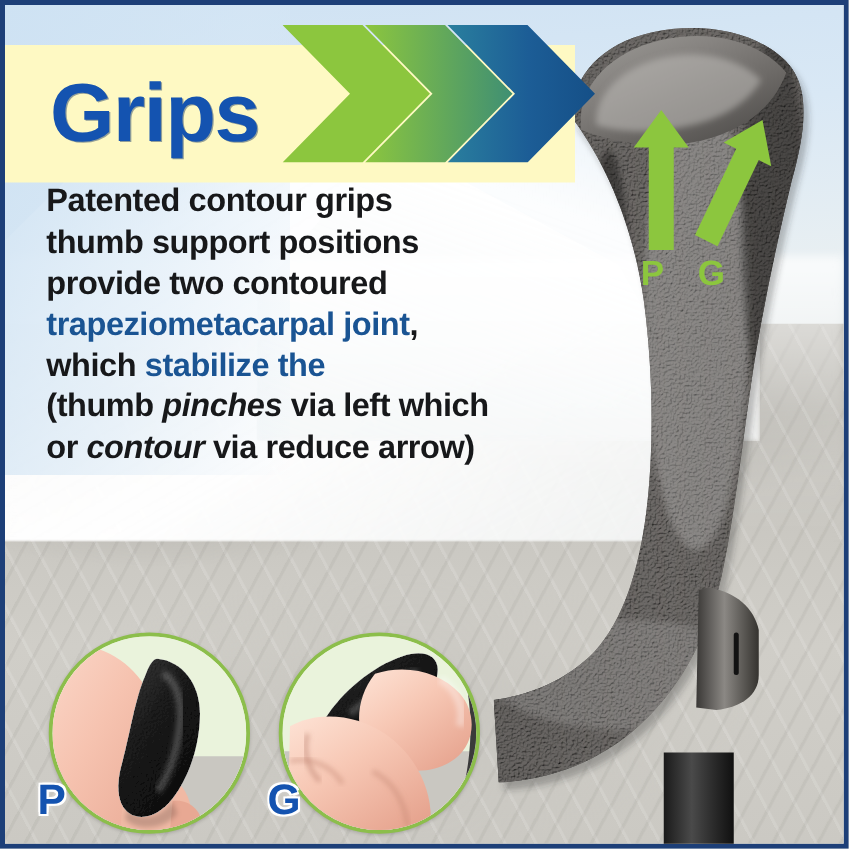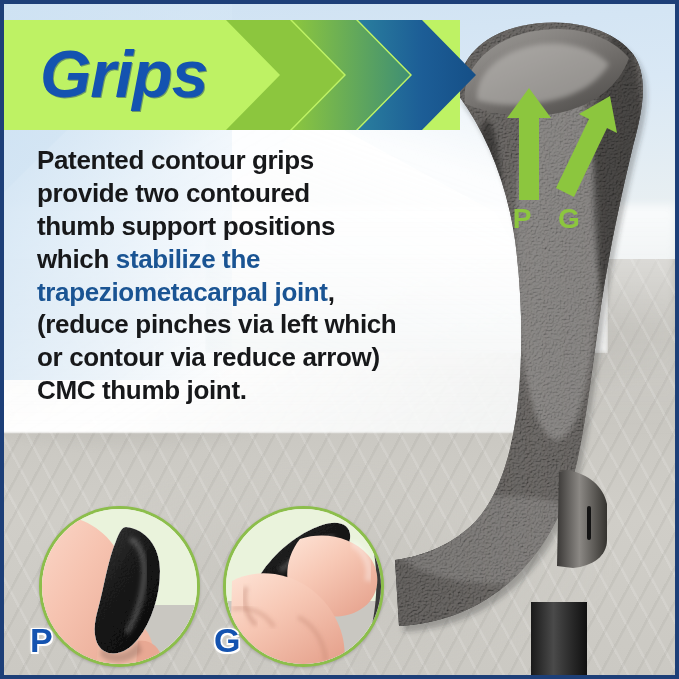--- a/index.html
+++ b/index.html
@@ -78,25 +78,24 @@
   .bg-left-tint {
     position: absolute;
     left: 0; top: 0;
     width: 34%; height: 56%;
     background: linear-gradient(110deg, rgba(206,226,243,.95) 0%, rgba(214,231,245,.55) 55%, rgba(255,255,255,0) 100%);
   }
 
   
   .banner {
     position: absolute;
-    left: 0; top: 16px;
+    left: 0; top: 32px;
     width: 456px; height: 110px;
-    background: #bef264;
+    background: #fef9c3;
     z-index: 6;
-    font-style: italic;
   }
   .banner-title {
     position: absolute;
     left: 36px; top: 50%;
     transform: translateY(-52%);
     font-size: 66px;
     font-weight: bold;
     letter-spacing: -1px;
     color: #1453b0;
     text-shadow: 1px 1px 0 rgba(16,48,100,.45);
@@ -121,20 +120,21 @@
     font-size: 26px;
     font-weight: bold;
     line-height: 1.265;
     color: #17181a;
     letter-spacing: -.35px;
   }
   .body-copy .hl {
     color: #1a5493;
   }
   .body-copy .it {
+    font-style: italic;
   }
   .body-copy p {
     margin: 0;
   }
 
   
   .cane {
     position: absolute;
     right: -6px; top: -4px;
     width: 300px;
@@ -312,27 +312,26 @@
         <stop offset="100%" stop-color="#154f87"></stop>
       </linearGradient>
     </defs>
     <path d="M0,0 L64,0 L118,55 L64,110 L0,110 L54,55 Z" fill="url(#cv1)"></path>
     <path d="M66,0 L130,0 L184,55 L130,110 L66,110 L120,55 Z" fill="url(#cv2)"></path>
     <path d="M132,0 L196,0 L250,55 L196,110 L132,110 L186,55 Z" fill="url(#cv3)"></path>
   </svg>
 
   <div class="body-copy">
     <p><span>Patented contour grips</span></p>
+    <p><span>thumb support positions</span></p>
     <p><span>provide two contoured</span></p>
-    <p><span>thumb support positions</span></p>
+    <p><span class="hl">trapeziometacarpal joint</span><span>,</span></p>
     <p><span>which </span><span class="hl">stabilize the</span></p>
-    <p><span class="hl">trapeziometacarpal joint</span><span>,</span></p>
-    <p><span>(reduce </span><span class="it">pinches</span><span> via left which</span></p>
+    <p><span>(thumb </span><span class="it">pinches</span><span> via left which</span></p>
     <p><span>or </span><span class="it">contour</span><span> via reduce arrow)</span></p>
-    <p><span>CMC thumb joint.</span></p>
   </div>
 
   <div class="circle-row">
 
     <div class="photo-circle pinch">
       <svg class="hand-art" viewBox="0 0 155 155">
         <defs>
           <linearGradient id="skinA" x1="0" y1="0" x2="1" y2="1">
             <stop offset="0%" stop-color="#fbd9cb"></stop>
             <stop offset="45%" stop-color="#f6c3b0"></stop>

